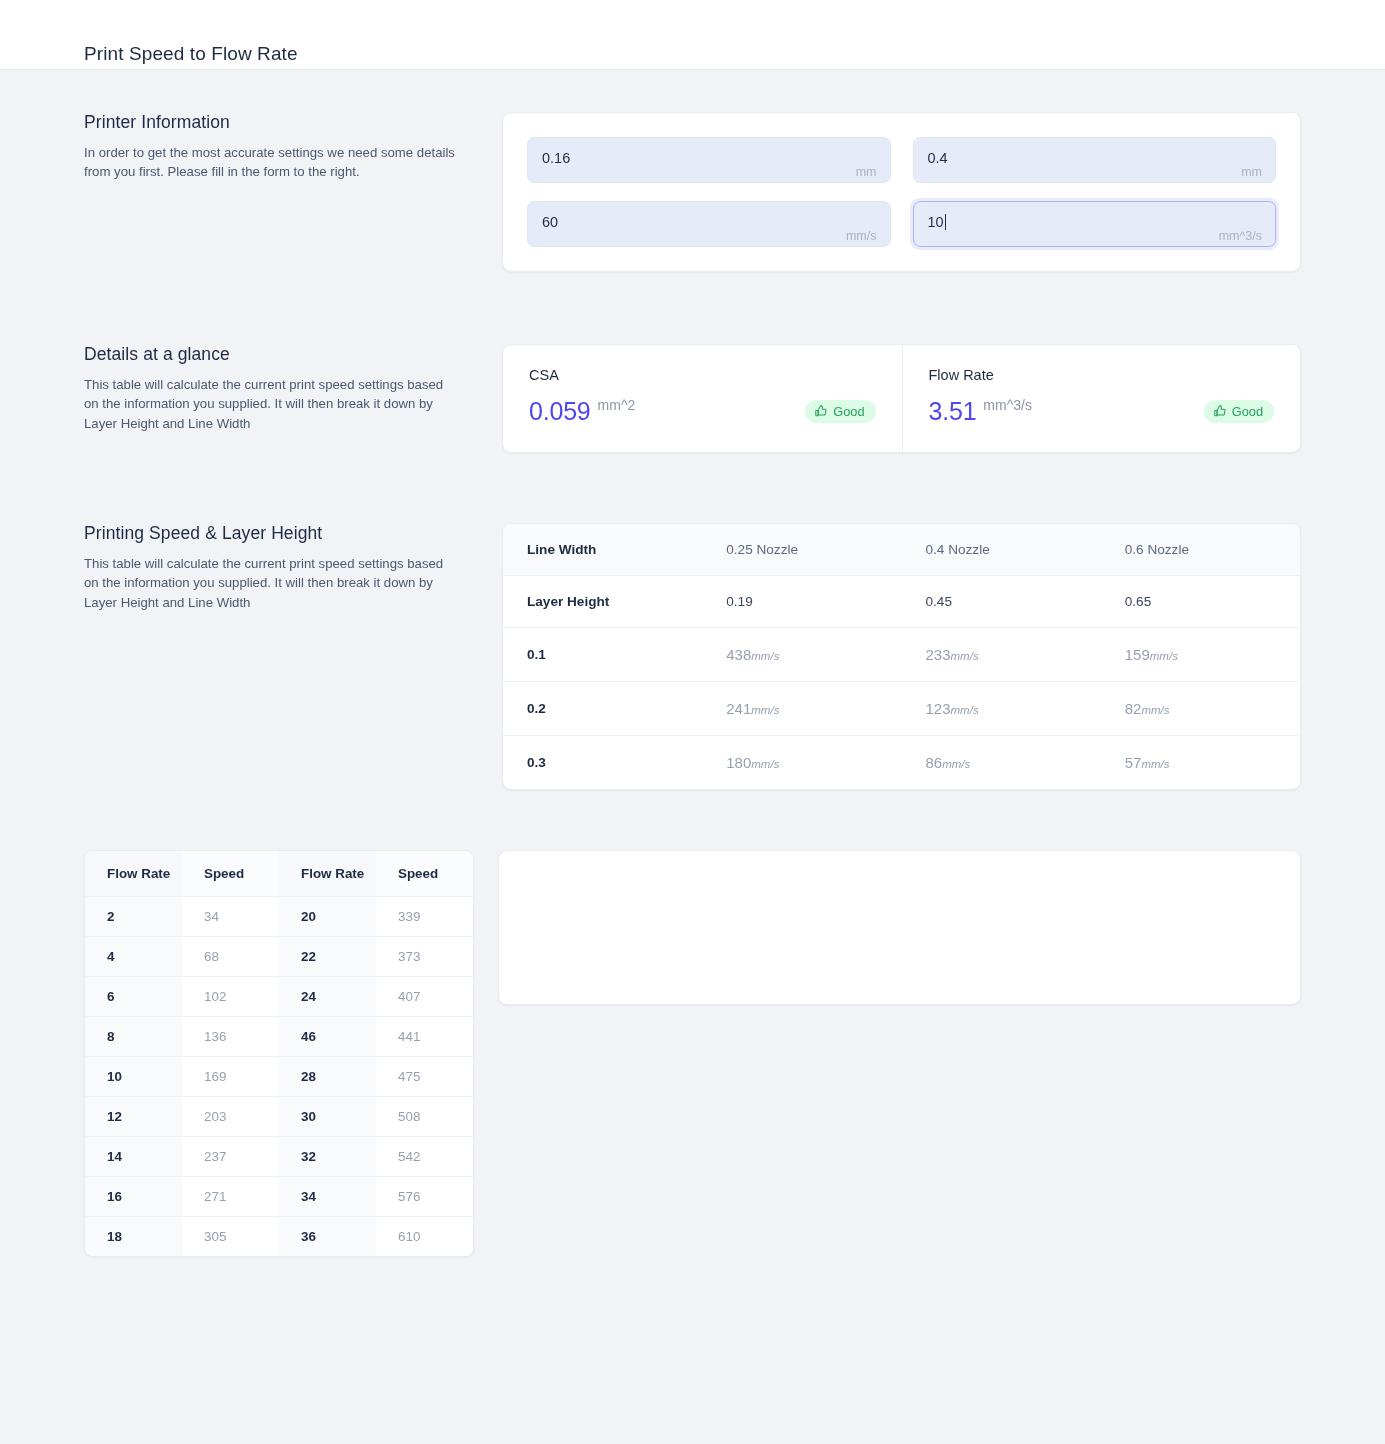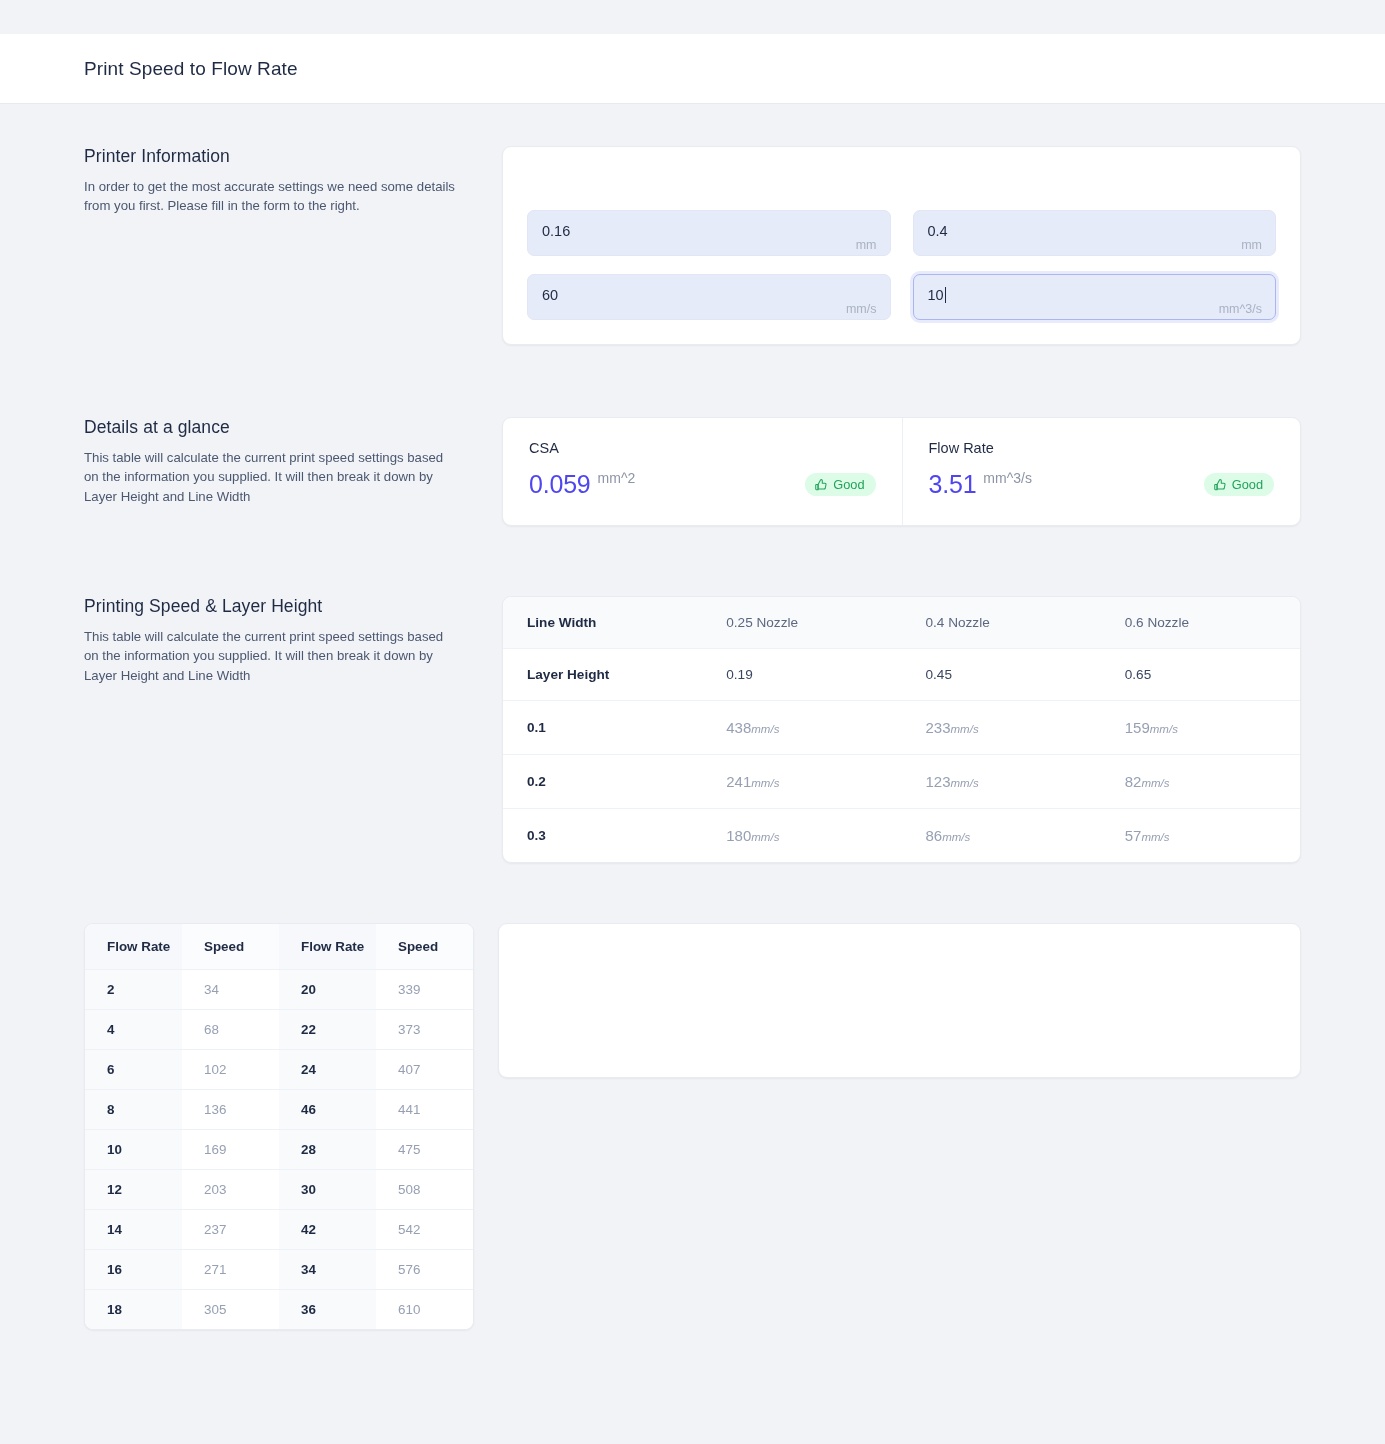--- a/index.html
+++ b/index.html
@@ -10,24 +10,23 @@
     font-family: "Liberation Sans", sans-serif;
     color: #1f2a44;
   }
   body { width: 1385px; min-height: 1444px; }
 
   
   .topbar {
     background: #ffffff;
     height: 70px;
     display: flex;
-    align-items: center;
+    align-items: flex-end;
     padding: 4px 84px;
     border-bottom: 1px solid #e7eaef;
-    margin-top: 34px;
   }
   .topbar-title {
     font-size: 19px;
     font-weight: 500;
     color: #1f2a44;
     letter-spacing: .1px;
   }
 
   
   .page { padding: 0 84px; }
@@ -62,21 +61,20 @@
     box-shadow: 0 1px 2px rgba(16,24,40,.05);
   }
 
   
   .sec-printer { padding-top: 42px; }
   .form-card { padding: 24px; }
   .form-grid {
     display: grid;
     grid-template-columns: 1fr 1fr;
     gap: 18px 22px;
-    margin-top: 39px;
   }
   .field {
     position: relative;
     background: #e6ebf9;
     border: 1px solid #e0e6f6;
     border-radius: 7px;
     height: 46px;
     padding: 11px 14px 0 14px;
   }
   .field.focused {
@@ -126,21 +124,20 @@
   .stat-valwrap { display: flex; align-items: flex-start; gap: 7px; }
   .stat-value {
     font-size: 25px;
     color: #4f46f0;
     font-weight: 400;
     letter-spacing: -.2px;
   }
   .stat-unit { font-size: 14px; color: #8c94a6; }
   .badge {
     display: inline-flex;
-    align-items: center;
     gap: 5px;
     background: #dcfce7;
     color: #22a35a;
     border-radius: 999px;
     padding: 4px 11px 4px 9px;
     font-size: 12.8px;
   }
   .badge svg { display: block; }
 
   
@@ -386,21 +383,21 @@
             </tr>
             <tr>
               <td class="c-flow">12</td>
               <td class="c-speed">203</td>
               <td class="c-flow">30</td>
               <td class="c-speed">508</td>
             </tr>
             <tr>
               <td class="c-flow">14</td>
               <td class="c-speed">237</td>
-              <td class="c-flow">42</td>
+              <td class="c-flow">32</td>
               <td class="c-speed">542</td>
             </tr>
             <tr>
               <td class="c-flow">16</td>
               <td class="c-speed">271</td>
               <td class="c-flow">34</td>
               <td class="c-speed">576</td>
             </tr>
             <tr>
               <td class="c-flow">18</td>

